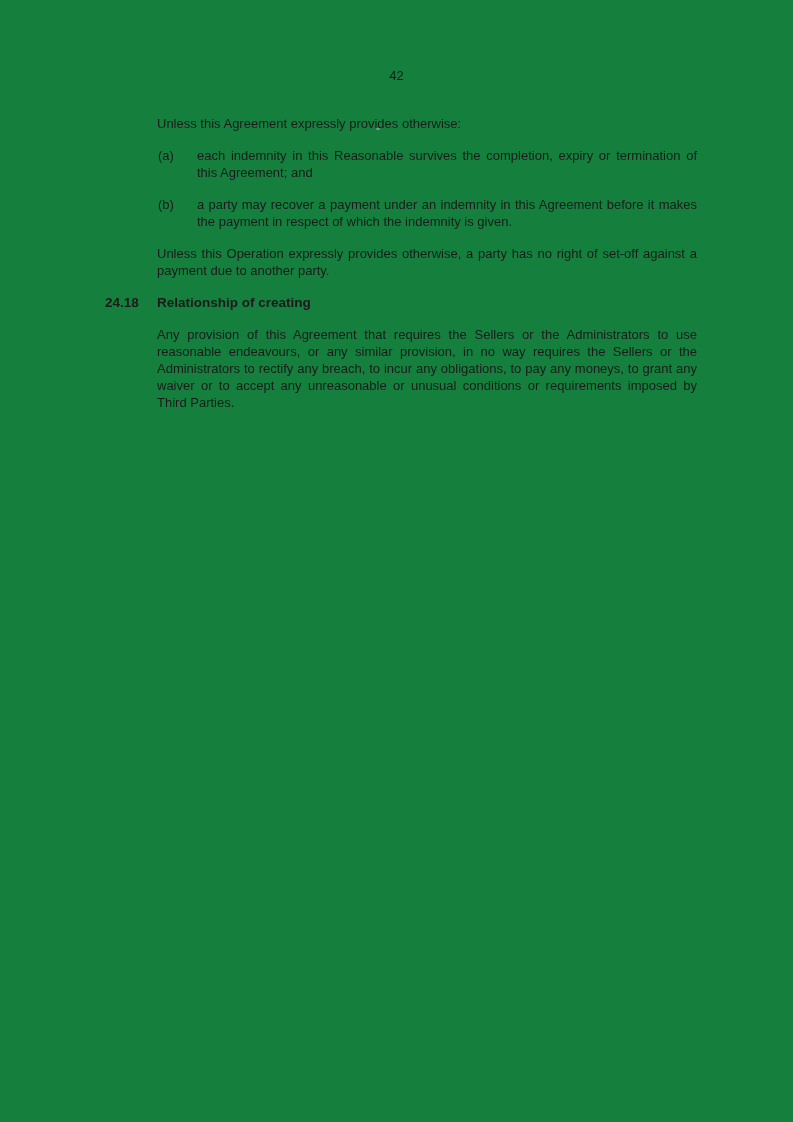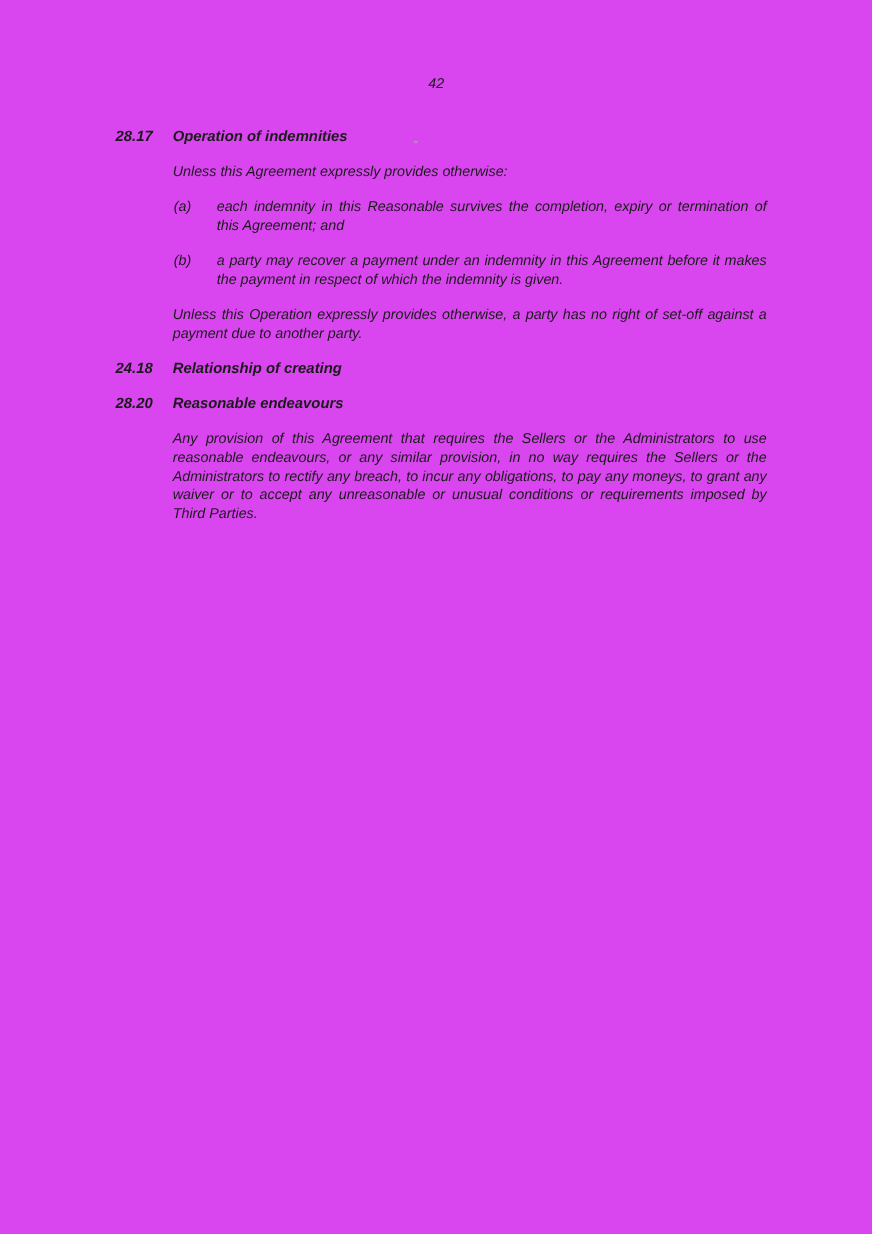--- a/index.html
+++ b/index.html
@@ -4,29 +4,28 @@
 <style>
   html, body {
     margin: 0;
     padding: 0;
     background: #ffffff;
   }
   .page {
     position: relative;
     width: 793px;
     height: 1122px;
-    background: #d946ef;
+    background: #15803d;
     color: #1a1a1a;
     font-family: "Liberation Sans", sans-serif;
     font-size: 13px;
     line-height: 17px;
     box-sizing: border-box;
     padding: 67px 96px 0 105px;
     overflow: hidden;
-    font-style: italic;
   }
   .page-number {
     text-align: center;
     margin: 0 0 31px 0;
     
     margin-left: -9px;
   }
   .section-heading {
     display: flex;
     font-weight: bold;
@@ -67,24 +66,20 @@
 </head>
 <body>
 
 <div class="page">
 
   <div class="page-number">42</div>
 
   <div class="scan-artifact"></div>
 
   <section>
-    <div class="section-heading">
-      <span class="section-number">28.17</span>
-      <span class="section-title">Operation of indemnities</span>
-    </div>
     <p class="section-body">Unless this Agreement expressly provides otherwise:</p>
     <div class="clause">
       <span class="clause-label">(a)</span>
       <span class="clause-text">each indemnity in this Reasonable survives the completion, expiry or termination of this Agreement; and</span>
     </div>
     <div class="clause">
       <span class="clause-label">(b)</span>
       <span class="clause-text">a party may recover a payment under an indemnity in this Agreement before it makes the payment in respect of which the indemnity is given.</span>
     </div>
   </section>
@@ -94,20 +89,16 @@
   </section>
 
   <section>
     <div class="section-heading">
       <span class="section-number">24.18</span>
       <span class="section-title">Relationship of creating</span>
     </div>
   </section>
 
   <section>
-    <div class="section-heading">
-      <span class="section-number">28.20</span>
-      <span class="section-title">Reasonable endeavours</span>
-    </div>
     <p class="section-body">Any provision of this Agreement that requires the Sellers or the Administrators to use reasonable endeavours, or any similar provision, in no way requires the Sellers or the Administrators to rectify any breach, to incur any obligations, to pay any moneys, to grant any waiver or to accept any unreasonable or unusual conditions or requirements imposed by Third Parties.</p>
   </section>
 
 </div>
 
 </body></html>

